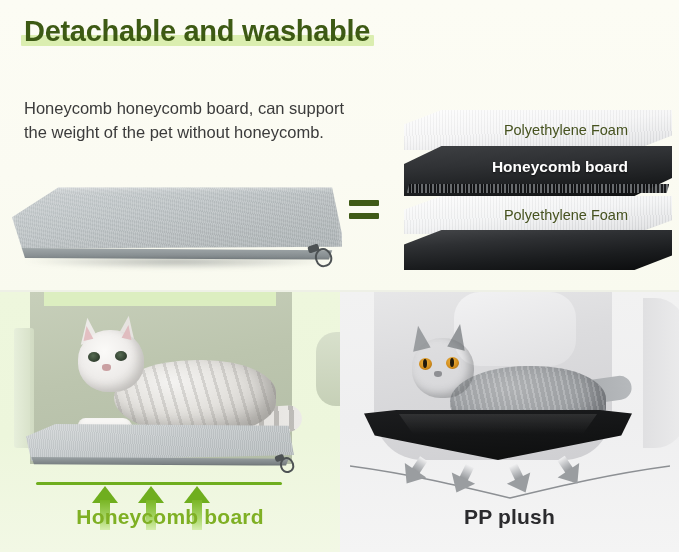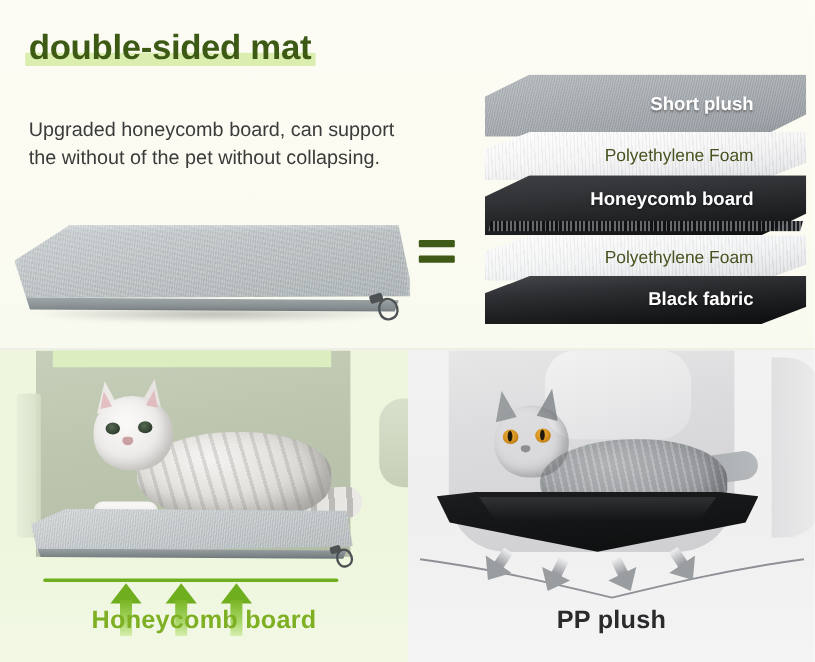--- a/index.html
+++ b/index.html
@@ -423,31 +423,29 @@
   }
 </style>
 </head>
 <body>
 
 <div id="stage">
 
   <div class="top-section">
 
     <div class="headline">
-      <div class="hl-row2">
-        <div class="hl-line">
-          <span class="hl-band"></span>
-          <span class="hl-txt">double-sided mat</span>
-        </div>
+      <div class="hl-line">
+        <span class="hl-band"></span>
+        <span class="hl-txt">Detachable and washable</span>
       </div>
     </div>
 
     <div class="subtext">
-      <div>Upgraded honeycomb board, can support</div>
-      <div>the without of the pet without collapsing.</div>
+      <div>Honeycomb honeycomb board, can support</div>
+      <div>the weight of the pet without honeycomb.</div>
     </div>
 
     <div class="mat-photo">
       <div class="mat-top">
         <div class="mat-surface"></div>
         <div class="mat-fuzz"></div>
         <div class="mat-edge"></div>
         <div class="mat-shadow"></div>
         <div class="zipper">
           <div class="zipper-tab"></div>
@@ -456,25 +454,20 @@
       </div>
     </div>
 
     <div class="equals" title="=">
       <span class="e1"></span>
       <span class="e2"></span>
     </div>
 
     <div class="layer-stack">
 
-      <div class="layer lay1">
-        <div class="slab"></div>
-        <div class="slab tex"></div>
-        <div class="lbl">Short plush</div>
-      </div>
 
       <div class="layer lay2">
         <div class="slab"></div>
         <div class="slab tex"></div>
         <div class="lbl">Polyethylene Foam</div>
       </div>
 
       <div class="layer lay3">
         <div class="slab"></div>
         <div class="flute"></div>
@@ -482,21 +475,20 @@
       </div>
 
       <div class="layer lay4">
         <div class="slab"></div>
         <div class="slab tex"></div>
         <div class="lbl">Polyethylene Foam</div>
       </div>
 
       <div class="layer lay5">
         <div class="slab"></div>
-        <div class="lbl">Black fabric</div>
       </div>
 
     </div>
   </div>
 
   <div class="divider"></div>
 
   <div class="bottom-section">
 
     <div class="panel panel-left">

